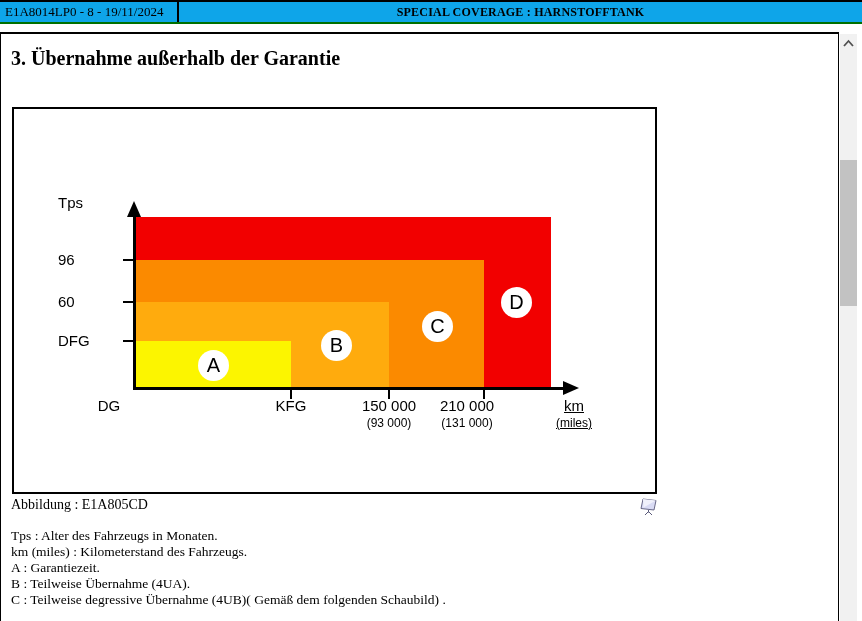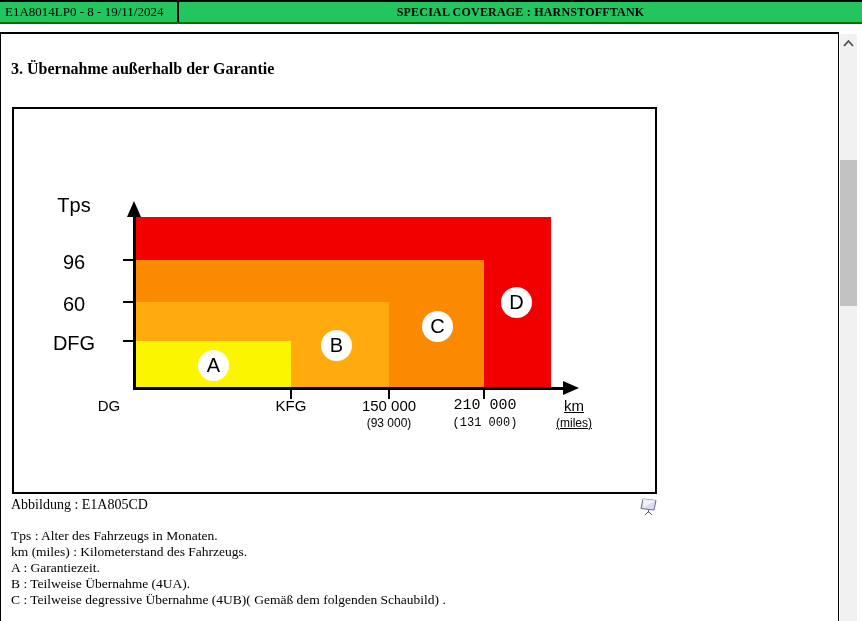--- a/index.html
+++ b/index.html
@@ -2,31 +2,31 @@
 <html><head>
 <meta charset="utf-8">
 <style>
   html,body{margin:0;padding:0;background:#fff;}
   .screen{position:relative;width:862px;height:621px;background:#fff;overflow:hidden;
           font-family:"Liberation Serif",serif;color:#000;}
 
   
   .topbar{position:absolute;left:0;top:0;width:862px;height:20px;
           border-top:2px solid #000;border-bottom:2px solid #007000;
-          display:flex;align-items:stretch;background:#22c55e;}
+          display:flex;align-items:stretch;background:#0ea5e9;}
   .ref-box{width:172px;border-right:2px solid #000;font-size:13px;
            display:flex;align-items:center;padding-left:5px;white-space:nowrap;}
   .title-box{flex:1;display:flex;align-items:center;justify-content:center;
              font-size:12px;font-weight:bold;letter-spacing:.2px;white-space:nowrap;}
 
   
   .frame{position:absolute;left:0;top:32px;width:837px;height:589px;
          border-top:2px solid #000;border-left:1px solid #000;border-right:1px solid #000;
          background:#fff;}
-  .heading{position:absolute;left:10px;top:26px;font-size:16px;font-weight:bold;}
+  .heading{position:absolute;left:10px;top:13px;font-size:20px;font-weight:bold;}
 
   
   .chart-box{position:absolute;left:11px;top:73px;width:645px;height:387px;
              border:2px solid #000;box-sizing:border-box;background:#fff;
              font-family:"Liberation Sans",sans-serif;}
   .chart-box *{position:absolute;}
   .zone{bottom:auto;}
   .zone-d{left:120px;top:108px;width:417px;height:170px;}
   .zone-c{left:120px;top:151px;width:350px;height:127px;}
   .zone-b{left:120px;top:193px;width:255px;height:85px;}
@@ -38,26 +38,26 @@
            border-bottom:16px solid #000;}
   .x-axis-line{left:119px;top:278px;width:432px;height:3px;background:#000;}
   .x-arrow{left:549px;top:272px;width:0;height:0;
            border-top:7px solid transparent;border-bottom:7px solid transparent;
            border-left:16px solid #000;}
   .ytick{left:109px;width:10px;height:2px;background:#000;}
   .yt0{top:150px;} .yt1{top:192px;} .yt2{top:231px;}
   .xtick{top:281px;width:2px;height:9px;background:#000;}
   .xt0{left:276px;} .xt1{left:374px;} .xt2{left:469px;}
 
-  .ylab{left:24px;width:72px;text-align:center;font-size:20px;}
+  .ylab{left:44px;width:72px;text-align:left;font-size:15px;}
   .ylab-tps{top:85px;} .ylab-96{top:142px;} .ylab-60{top:184px;} .ylab-dfg{top:223px;}
   .xlab{top:288px;text-align:center;font-size:15px;}
   .xsub{top:307px;text-align:center;font-size:12px;}
   .x-dg{left:55px;width:80px;} .x-kfg{left:237px;width:80px;}
-  .x-150{left:325px;width:100px;} .x-210{left:421px;width:100px;font-family:Liberation Mono, monospace;} .x-km{left:510px;width:100px;text-decoration:underline;}
+  .x-150{left:325px;width:100px;} .x-210{left:403px;width:100px;} .x-km{left:510px;width:100px;text-decoration:underline;}
 
   .badge{width:31px;height:31px;border-radius:50%;background:#fff;
          display:flex;align-items:center;justify-content:center;font-size:20px;color:#000;}
   .badge-a{left:184px;top:241px;} .badge-b{left:307px;top:221px;}
   .badge-c{left:408px;top:202px;} .badge-d{left:487px;top:178px;}
 
   
   .caption{position:absolute;left:10px;top:463px;font-size:14px;}
   .object-icon{position:absolute;left:638px;top:463px;width:20px;height:20px;cursor:pointer;}
   .legend{position:absolute;left:10px;top:494px;font-size:13.5px;line-height:16px;}

